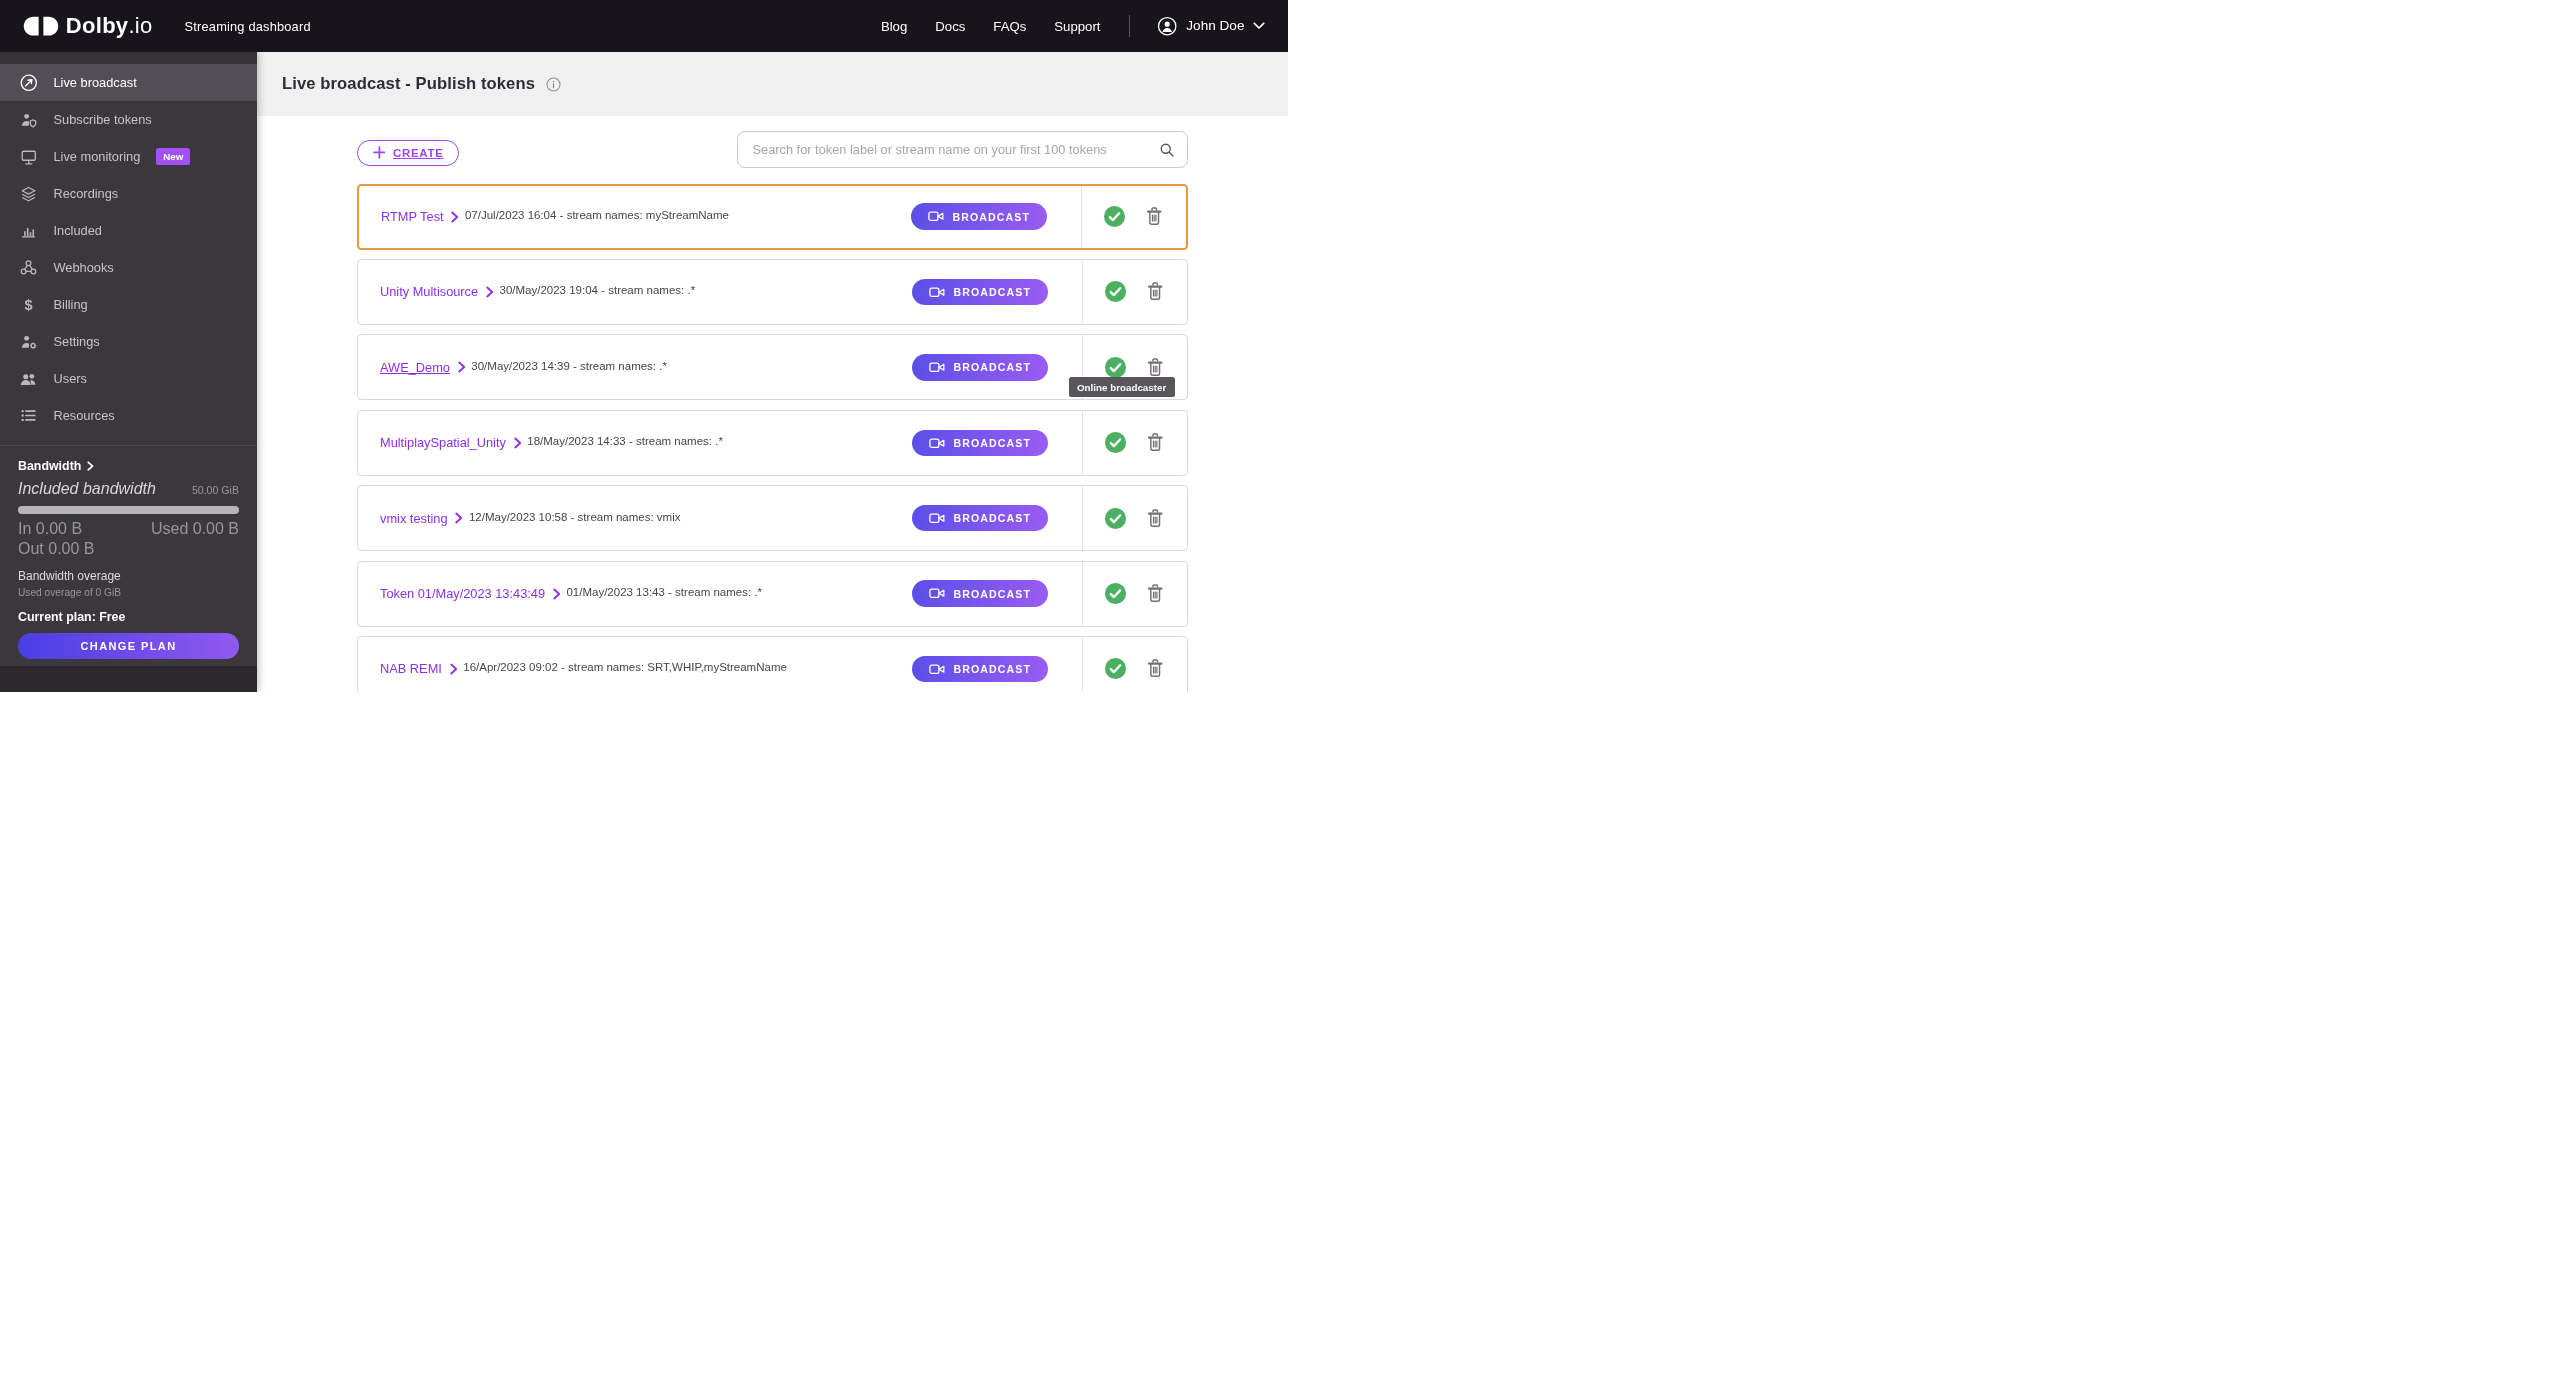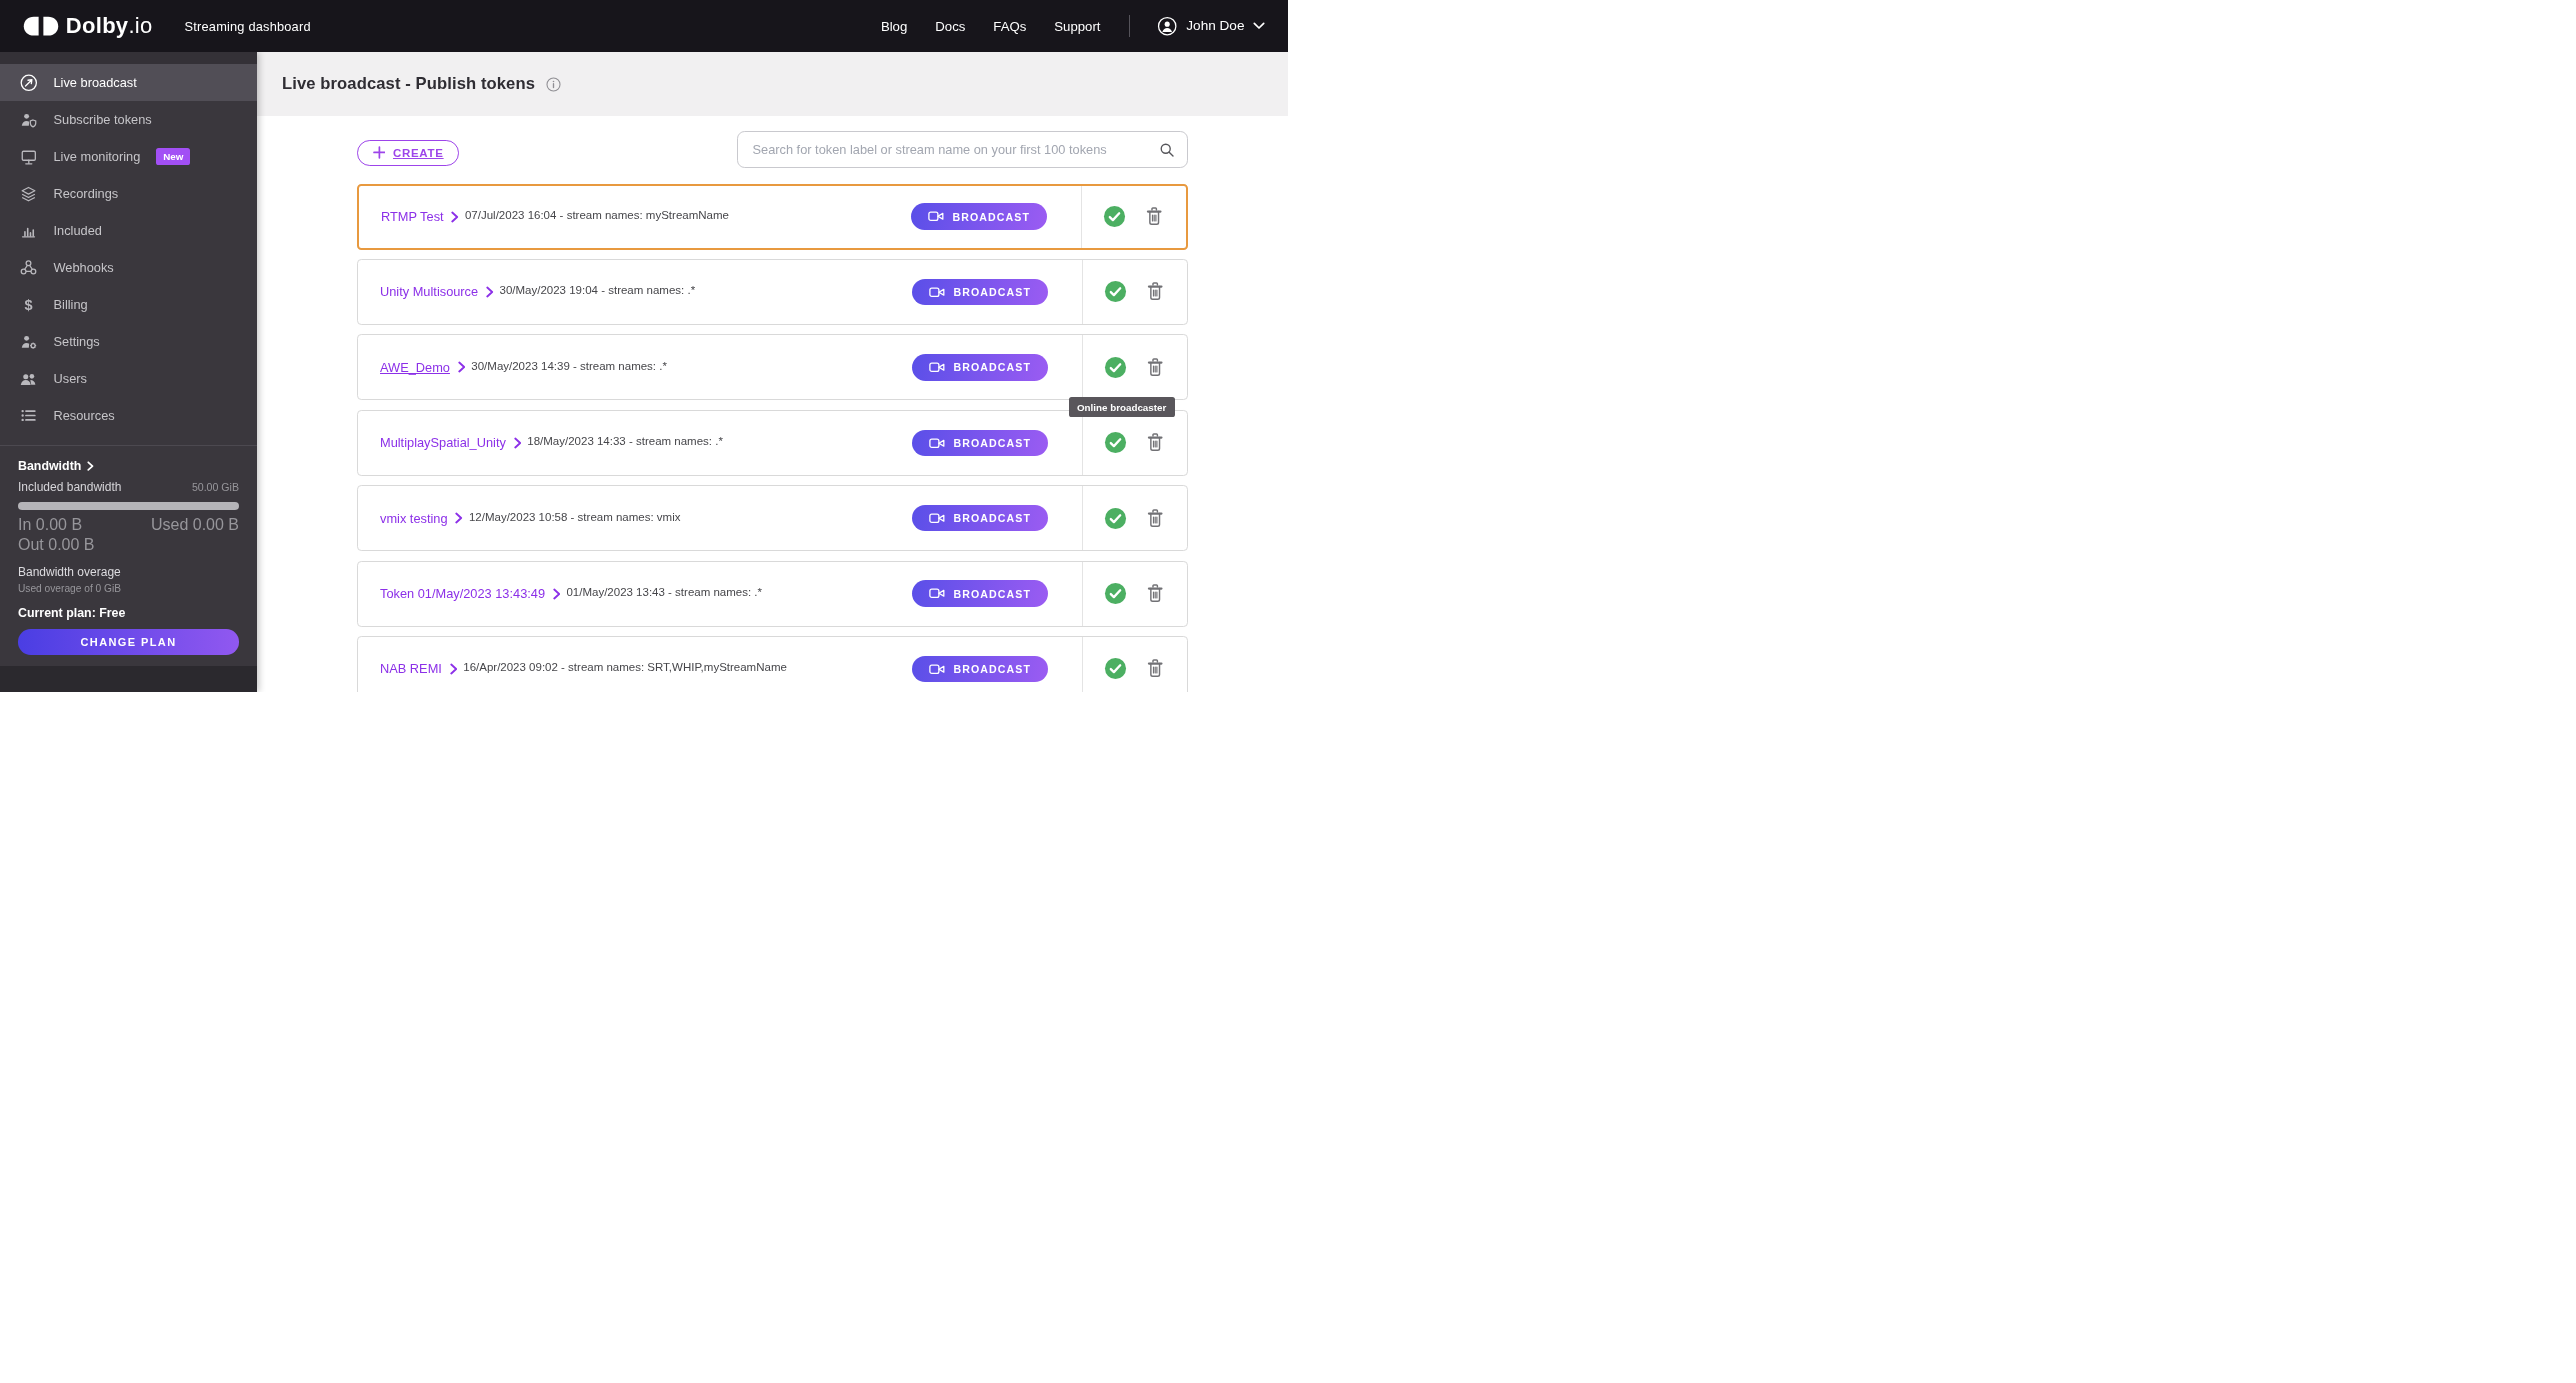--- a/index.html
+++ b/index.html
@@ -28,21 +28,21 @@
   .side-item .icon { width:21px; display:flex; justify-content:center; color:#b9b8bd; }
   .side-item.active { background:#514e56; color:#fff; }
   .side-item.active .icon { color:#fff; }
   .badge { background:#a24ff5; color:#fff; font-size:9.8px; font-weight:700; padding:2.6px 6.8px;
            border-radius:2.6px; margin-left:1.7px; }
   .side-divider { height:0.9px; background:#4c4950; margin-top:11px; }
 
   .bw { padding:12.8px 18px 0 18px; color:#c6c5c9; }
   .bw-title { display:flex; align-items:center; gap:6px; color:#fff; font-size:12.4px; font-weight:700; cursor:pointer; }
   .bw-row { display:flex; justify-content:space-between; align-items:baseline; margin-top:7.7px; }
-  .bw-label { font-size:12px; color:#d6d5d9; }
+  .bw-label { font-size:16px; color:#d6d5d9;font-style:italic; }
   .bw-val { font-size:10.6px; color:#97969b; }
   .bw-bar { height:7.7px; border-radius:4.3px; background:#b5b4b8; margin:7.7px 0 6px; }
   .bw-small { font-size:16px; color:#97969b; }
   .bw-inout { display:flex; justify-content:space-between; }
   .bw-sub-title { font-size:12px; color:#dddce0; margin-top:11px; }
   .bw-sub-detail { font-size:10.2px; color:#97969b; margin-top:3.4px; }
   .bw-plan { font-size:12.4px; color:#fff; font-weight:700; margin-top:12px; }
   .change-plan { height:25.6px; border-radius:12.8px; margin-top:9.4px; border:none; width:100%;
                  background:linear-gradient(90deg,#4a3ee3,#9158f0); color:#fff; font-size:11px;
                  font-weight:700; letter-spacing:1.4px; display:flex; align-items:center;
@@ -419,21 +419,21 @@
       <button class="trash-btn">
         <span>
           <svg width="20.4" height="21" viewBox="0 0 24 24" fill="none" stroke="currentColor" stroke-width="1.7" stroke-linecap="round">
             <path d="M9.4 4.3 v-1.3 a1 1 0 0 1 1-1 h3.2 a1 1 0 0 1 1 1 V4.3"></path>
             <path d="M4.6 6.2 H19.4" stroke-width="2.5"></path>
             <path d="M6.9 6.2 V19 a2.1 2.1 0 0 0 2.1 2.1 h6 a2.1 2.1 0 0 0 2.1-2.1 V6.2"></path>
             <path d="M10 10.2 v7 M12 10.2 v7 M14 10.2 v7" stroke-width="1.4"></path>
           </svg>
         </span>
       </button>
-      <span class="tooltip" style="display: block; margin-top: 20px;">Online broadcaster</span>
+      <span class="tooltip" style="display: block;">Online broadcaster</span>
     </div>
   </div>
         <div class="row">
     <div class="row-main">
       <div class="token-block">
         <span class="token-link">
           <span class="token-name">MultiplaySpatial_Unity</span>
           <span>
             <svg width="7.7" height="12" viewBox="0 0 9 14" fill="none" stroke="#8c30e8" stroke-width="2.2" stroke-linecap="round" stroke-linejoin="round">
                     <path d="M1.5 1.8 L7.2 7 1.5 12.2"></path>

